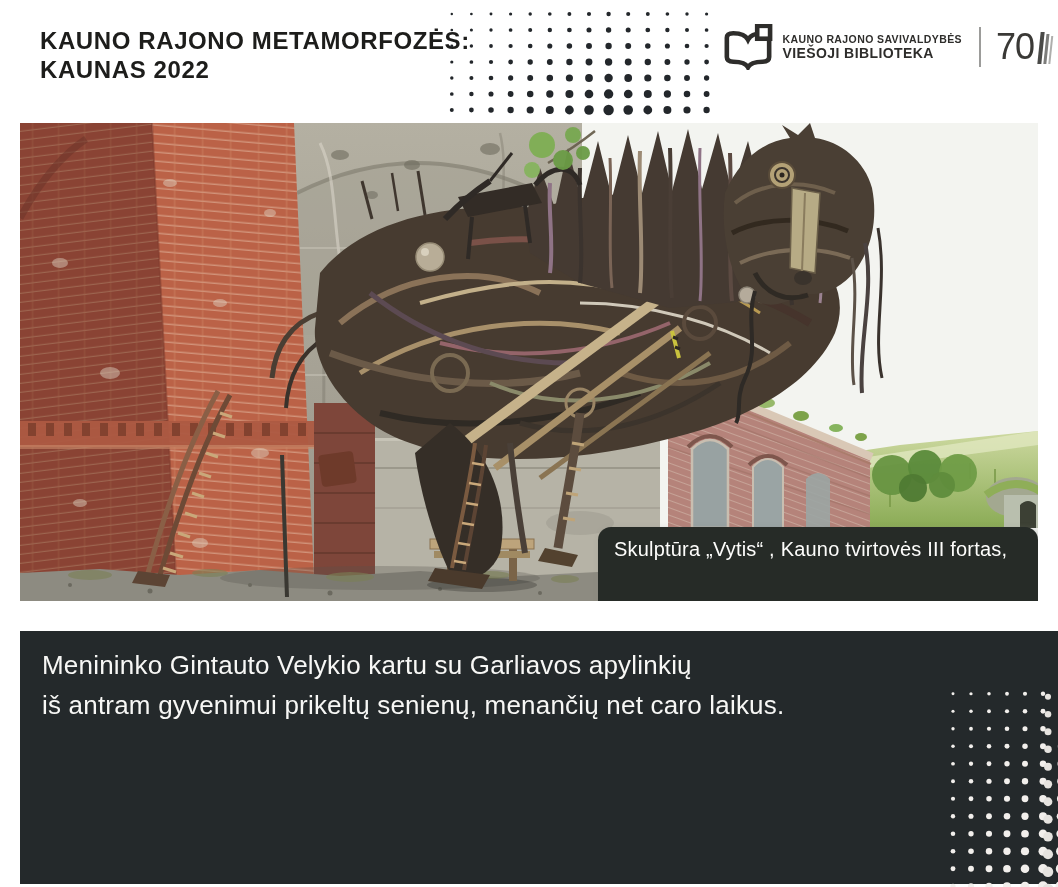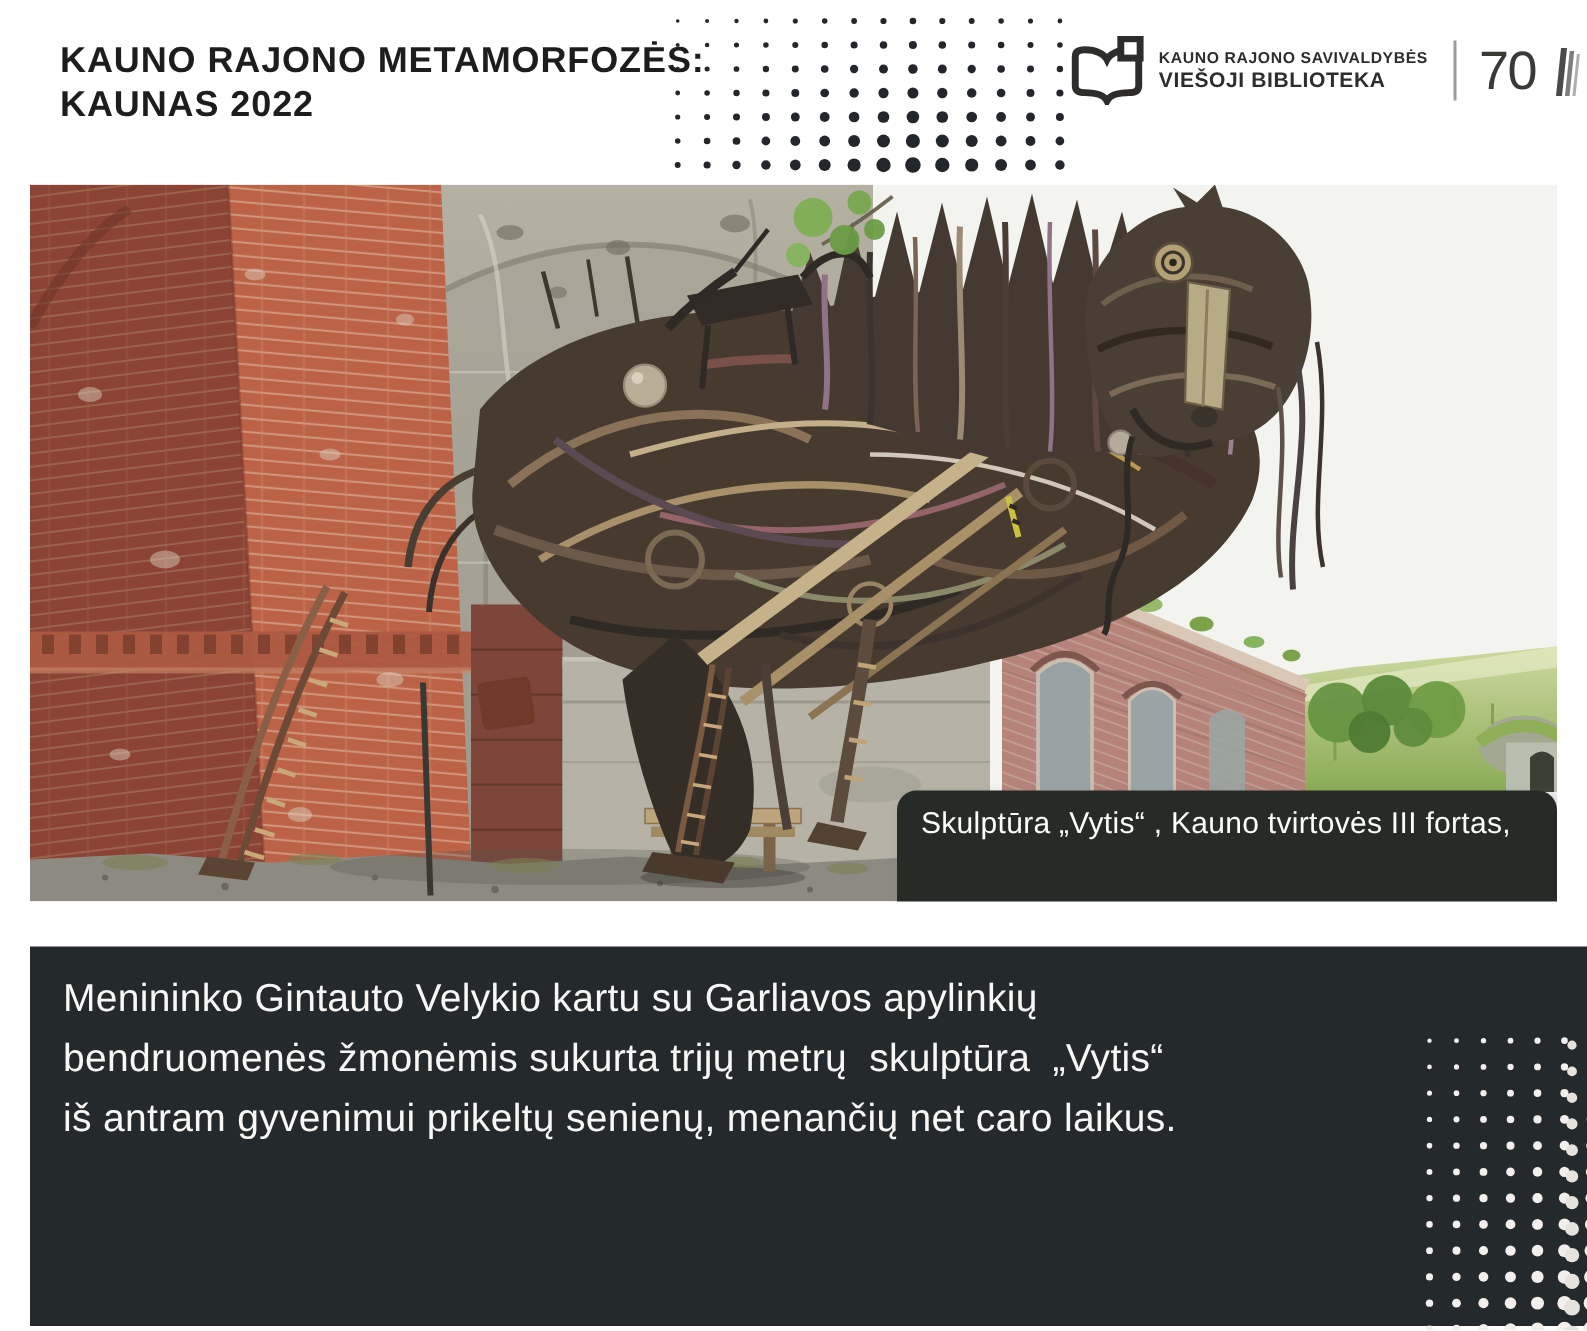--- a/index.html
+++ b/index.html
@@ -9,21 +9,21 @@
   .header{position:absolute;left:0;top:0;width:1058px;height:146px;text-decoration:underline;}
   .title{position:absolute;left:40px;top:26px;color:var(--c-title_text,#1d1d1b);
          font-size:24px;font-weight:800;letter-spacing:0.6px;line-height:29px;}
   .dots-top{position:absolute;left:442px;top:6px;}
   .logo{position:absolute;right:6px;top:24px;display:flex;align-items:center;gap:9px;}
   .logo-book{width:52px;height:46px;flex:0 0 auto;}
   .logo-text{display:flex;flex-direction:column;line-height:1.15;}
   .logo-small{font-size:10.5px;font-weight:700;letter-spacing:0.4px;color:var(--c-logo_text,#2e2d2b);}
   .logo-large{font-size:14px;font-weight:700;letter-spacing:0.4px;color:var(--c-logo_text,#2e2d2b);}
   .logo-sep{width:2px;height:40px;background:#9c9c9a;margin:0 6px 0 8px;}
-  .logo-70{display:flex;align-items:flex-end;gap:15px;}
+  .logo-70{display:flex;align-items:flex-end;gap:5px;}
   .logo-70-num{font-size:36px;font-weight:400;color:#3a3936;line-height:34px;letter-spacing:-1px;}
   .logo-bars{display:flex;align-items:flex-end;gap:2px;transform:skewX(-6deg);}
   .logo-bars i{display:block;}
   .b1{width:4px;height:32px;background:#4a4a48;}
   .b2{width:3px;height:30px;background:#7d7d7b;}
   .b3{width:2px;height:28px;background:#aeaeac;}
   
   .photo{position:absolute;left:20px;top:123px;width:1018px;height:478px;overflow:hidden;}
   .photo svg{display:block;}
   .caption{position:absolute;left:578px;top:404px;width:440px;height:87px;box-sizing:border-box;
@@ -452,21 +452,20 @@
     </svg>
 
     <div class="caption">
       <div>Skulptūra „Vytis“ , Kauno tvirtovės III fortas,</div>
     </div>
   </div>
 
   <div class="panel">
     <div class="panel-text">
       <div>Menininko Gintauto Velykio kartu su Garliavos apylinkių</div>
-      <div>bendruomenės žmonėmis sukurta trijų metrų  skulptūra  „Vytis“</div>
       <div>iš antram gyvenimui prikeltų senienų, menančių net caro laikus.</div>
     </div>
     <div class="dots-panel"><svg width="126" height="210">
           <circle cx="9" cy="8.75" r="1.47" fill="#f2efec"></circle>
           <circle cx="27" cy="8.75" r="1.62" fill="#f2efec"></circle>
           <circle cx="45" cy="8.75" r="1.76" fill="#f2efec"></circle>
           <circle cx="63" cy="8.75" r="1.91" fill="#f2efec"></circle>
           <circle cx="81" cy="8.75" r="2.06" fill="#f2efec"></circle>
           <circle cx="99" cy="8.75" r="2.20" fill="#f2efec"></circle>
           <circle cx="117" cy="8.75" r="2.35" fill="#f2efec"></circle>

